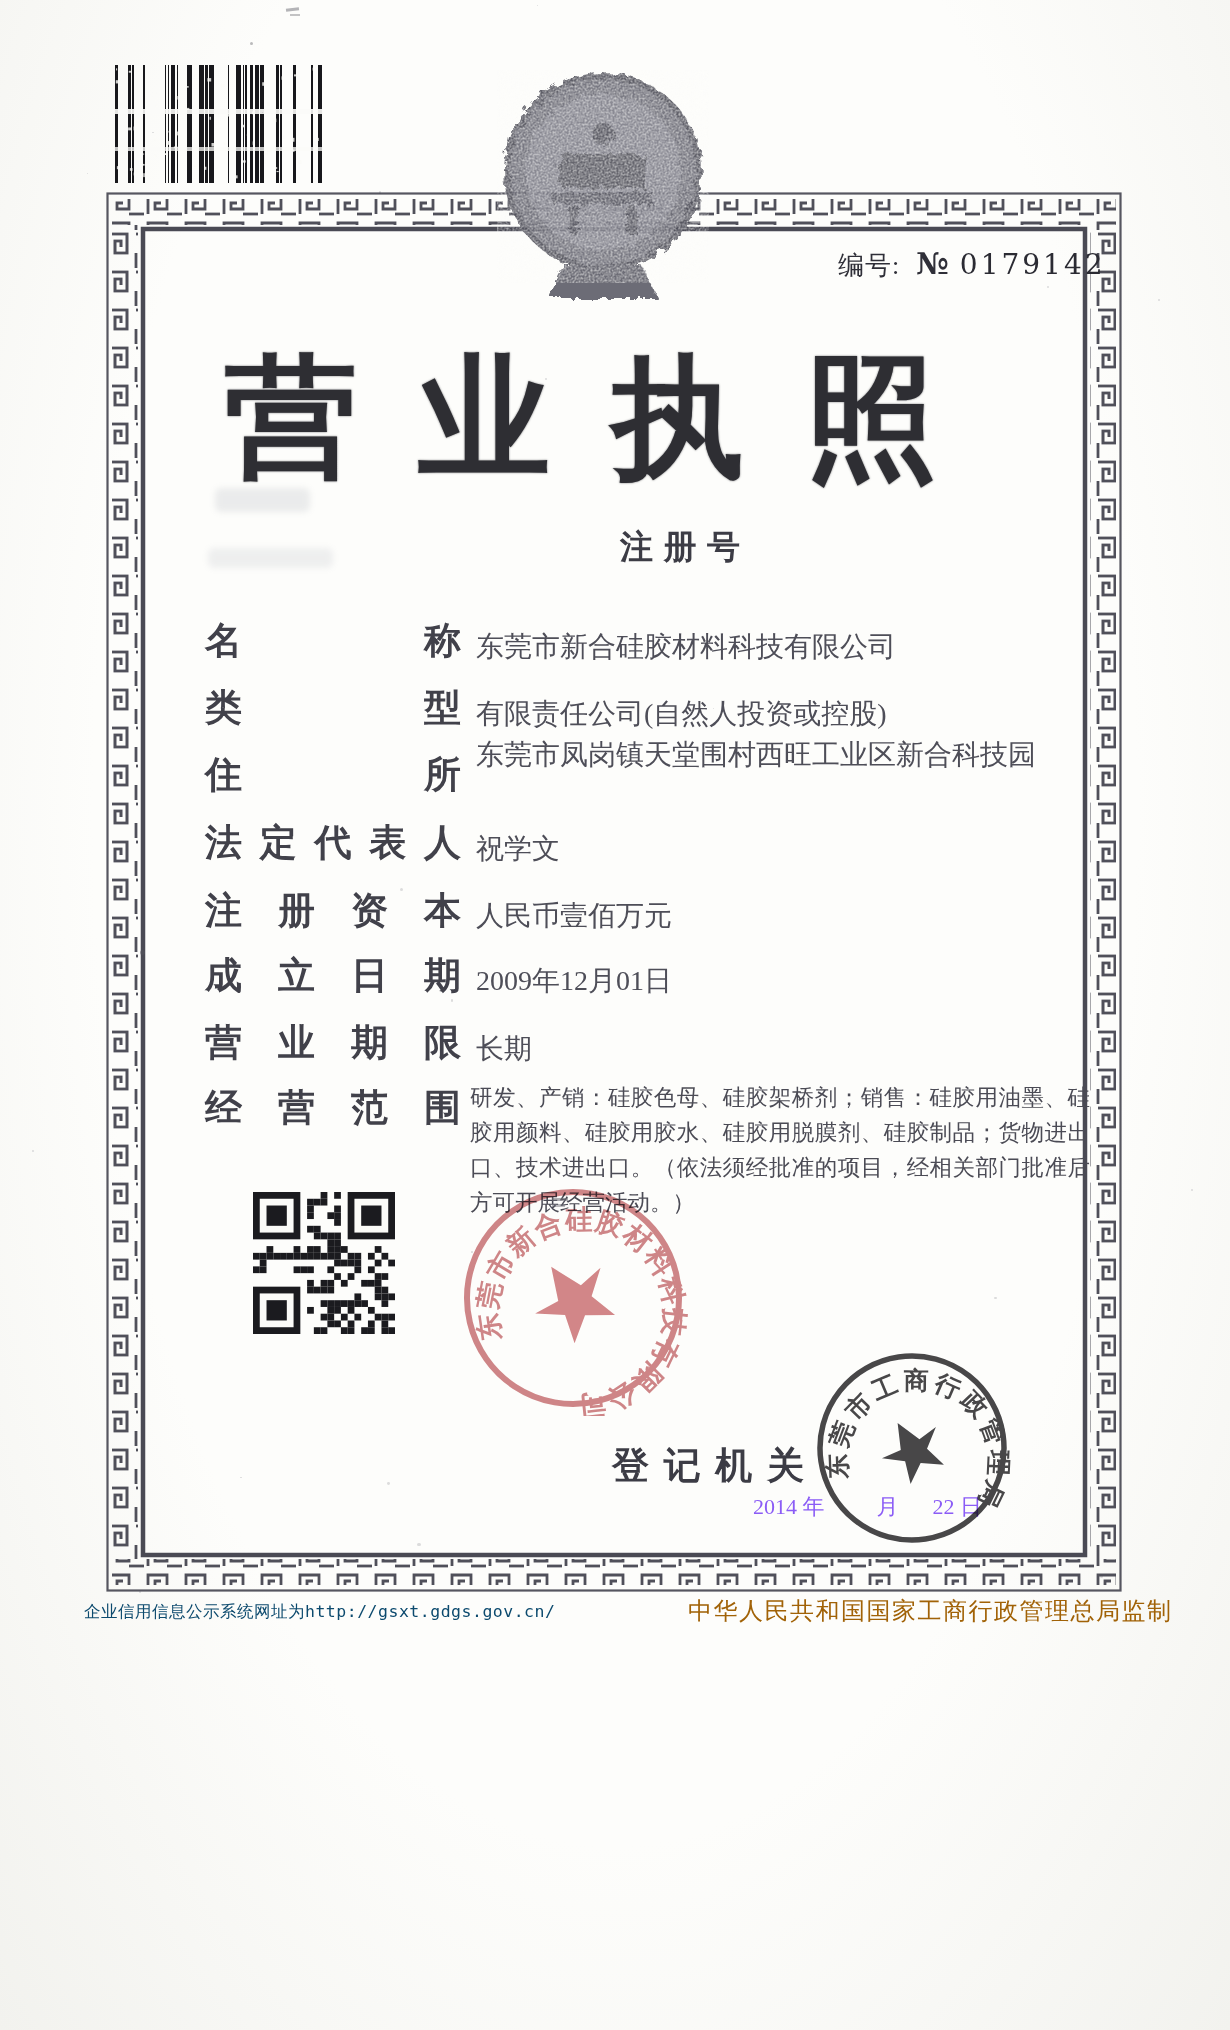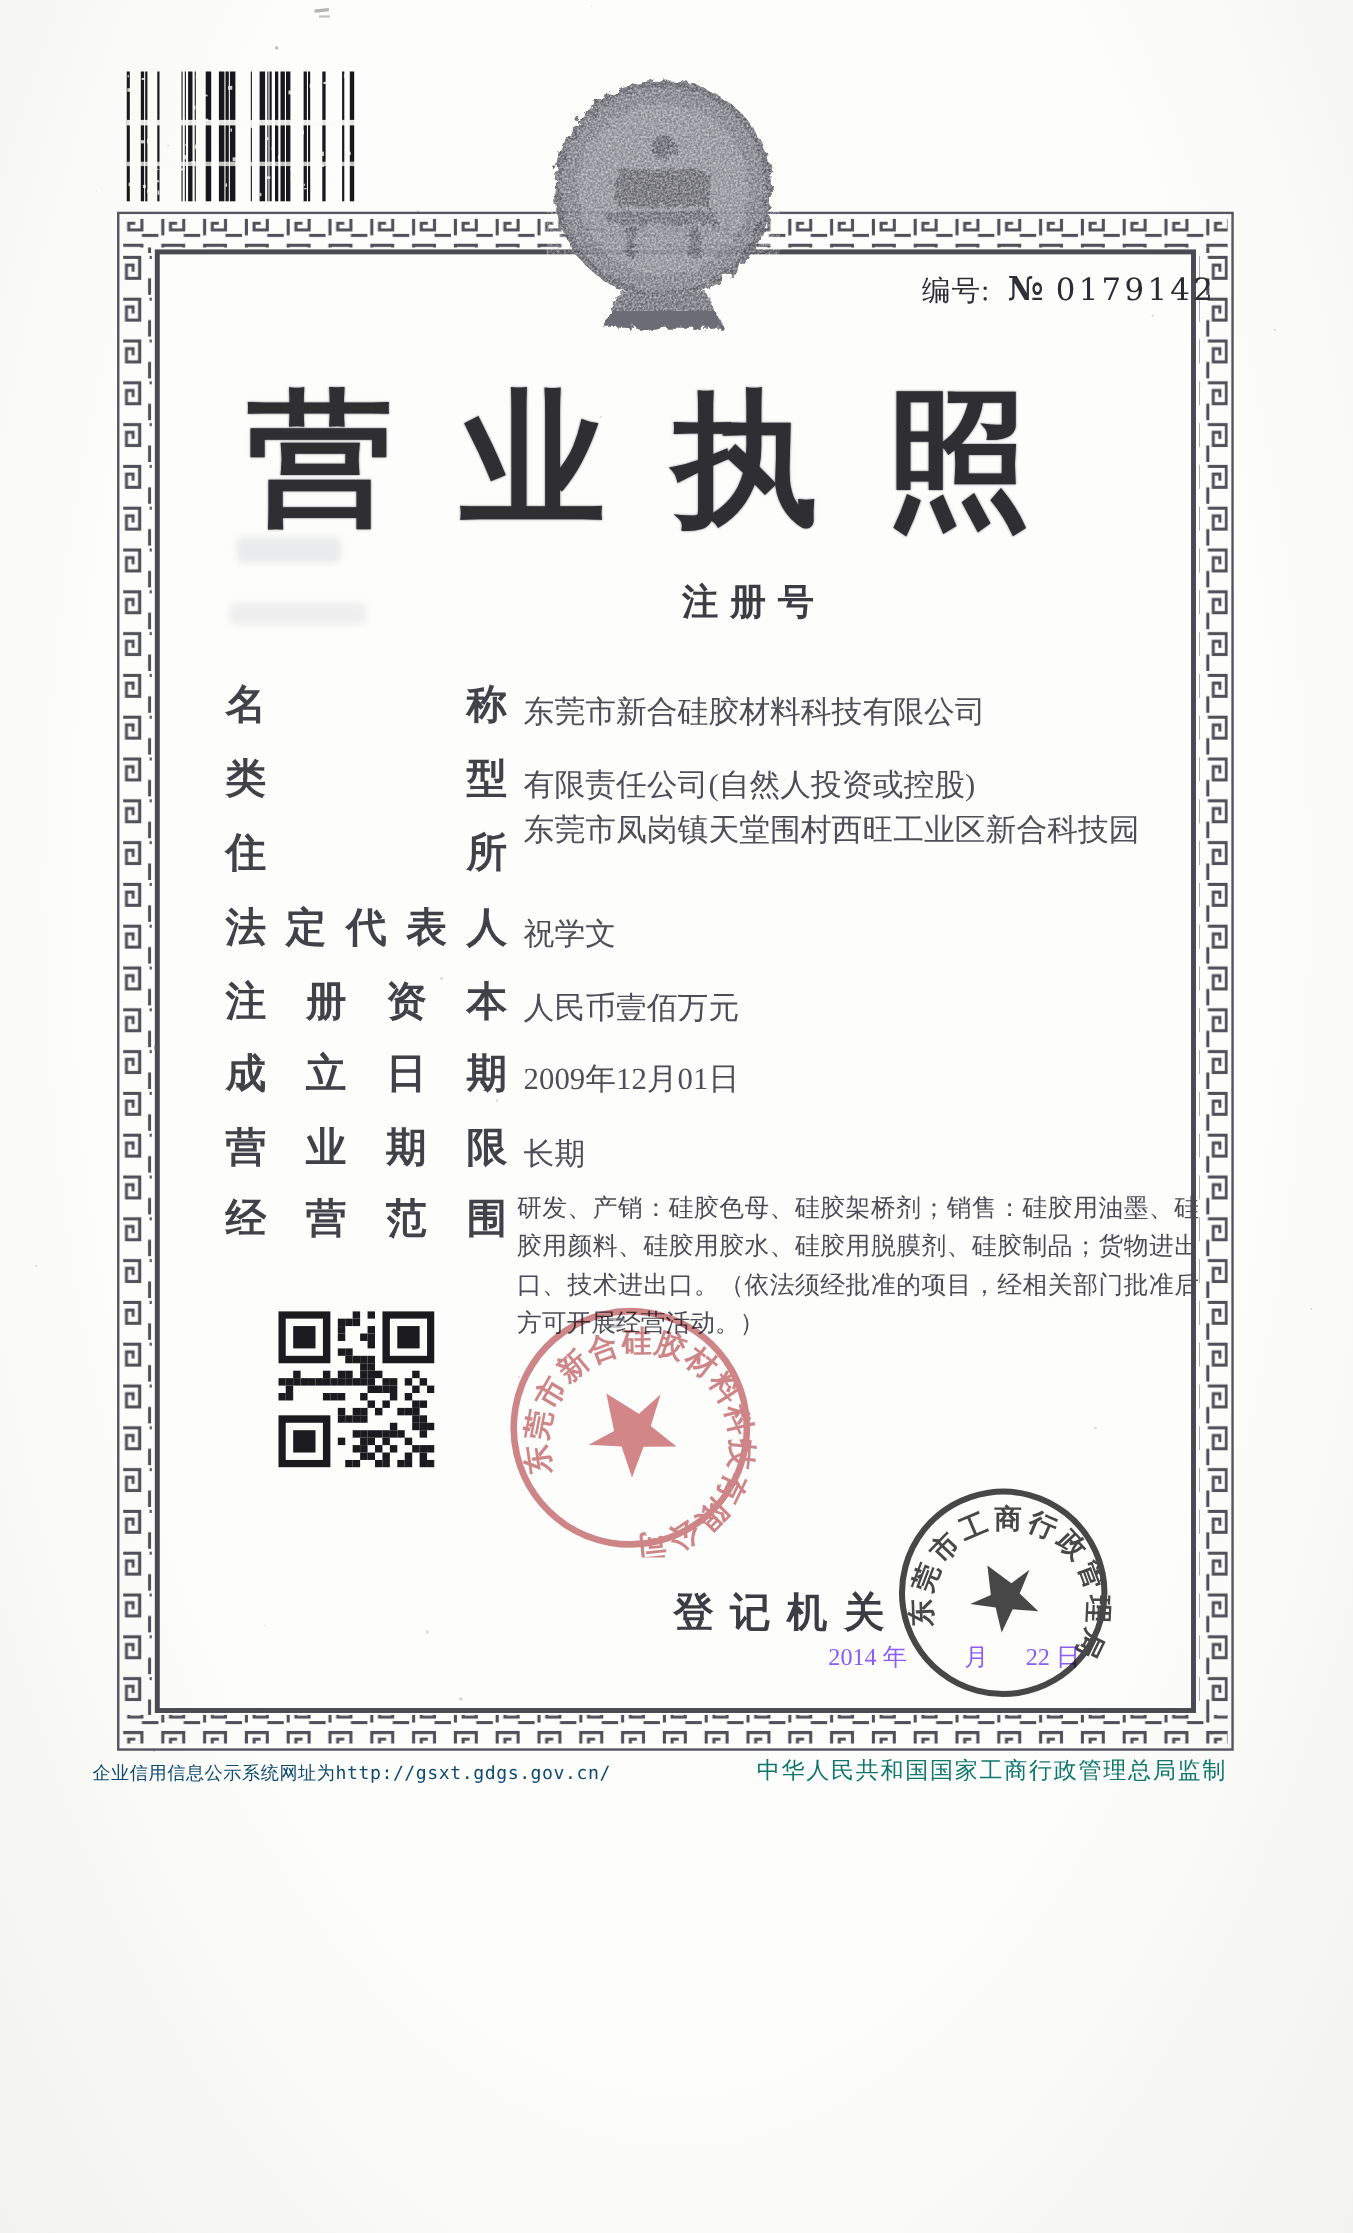--- a/index.html
+++ b/index.html
@@ -40,21 +40,21 @@
   #company-seal{left:455px;top:1180px;width:236px;height:236px;opacity:.8;filter:blur(.4px);}
   #registry-stamp{left:812px;top:1348px;width:200px;height:200px;opacity:.88;filter:blur(.3px);}
   
   #registrar{left:612px;top:1441px;width:192px;display:flex;justify-content:space-between;
     font-size:37px;font-weight:700;color:#3c3c45;}
   #date-line{left:753px;top:1492px;font-size:22px;color:#8b5cf6;white-space:nowrap;}
   #date-line .gap1{display:inline-block;width:52px;}
   #date-line .gap2{display:inline-block;width:34px;}
   
   #footer-left{left:84px;top:1601px;font-size:16.5px;font-family:"DejaVu Sans Mono",monospace;color:#0c4a6e;letter-spacing:.5px;}
-  #footer-right{left:688px;top:1595px;font-size:21px;color:#0f766e;letter-spacing:1.5px;font-weight:500;}
+  #footer-right{left:688px;top:1595px;font-size:24px;color:#a16207;letter-spacing:1.5px;font-weight:500;}
   
   .ghost{position:absolute;background:#8d93a0;border-radius:6px;filter:blur(3px);}
   .dotmark{position:absolute;border-radius:50%;background:#55555d;}
   .dashmark{position:absolute;background:#6b6b73;}
 </style>
 </head>
 <body>
 
 <svg id="frame" class="abs" viewBox="0 0 1016 1400">
   <defs>

